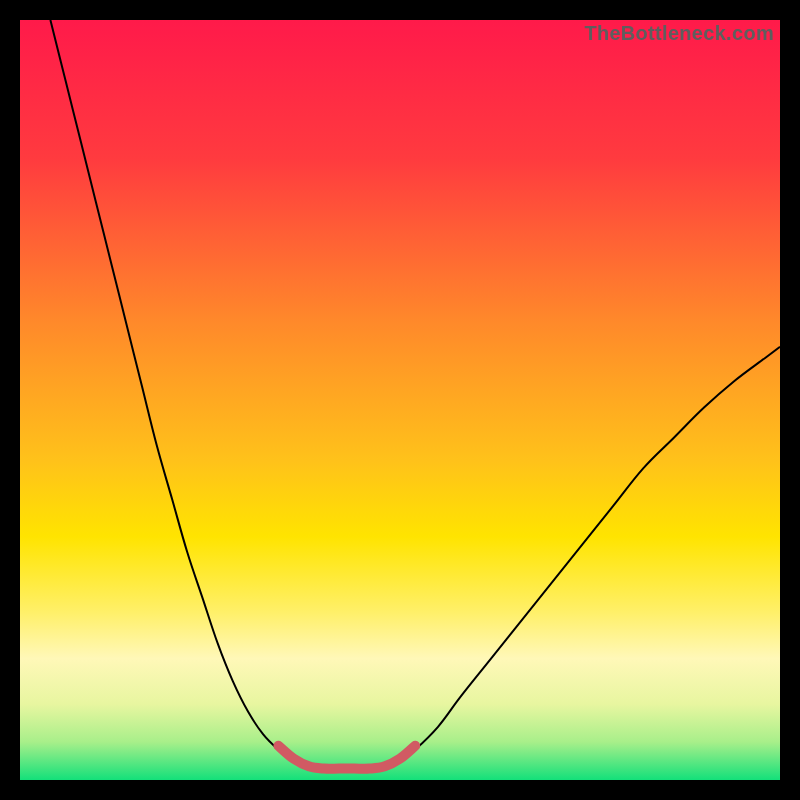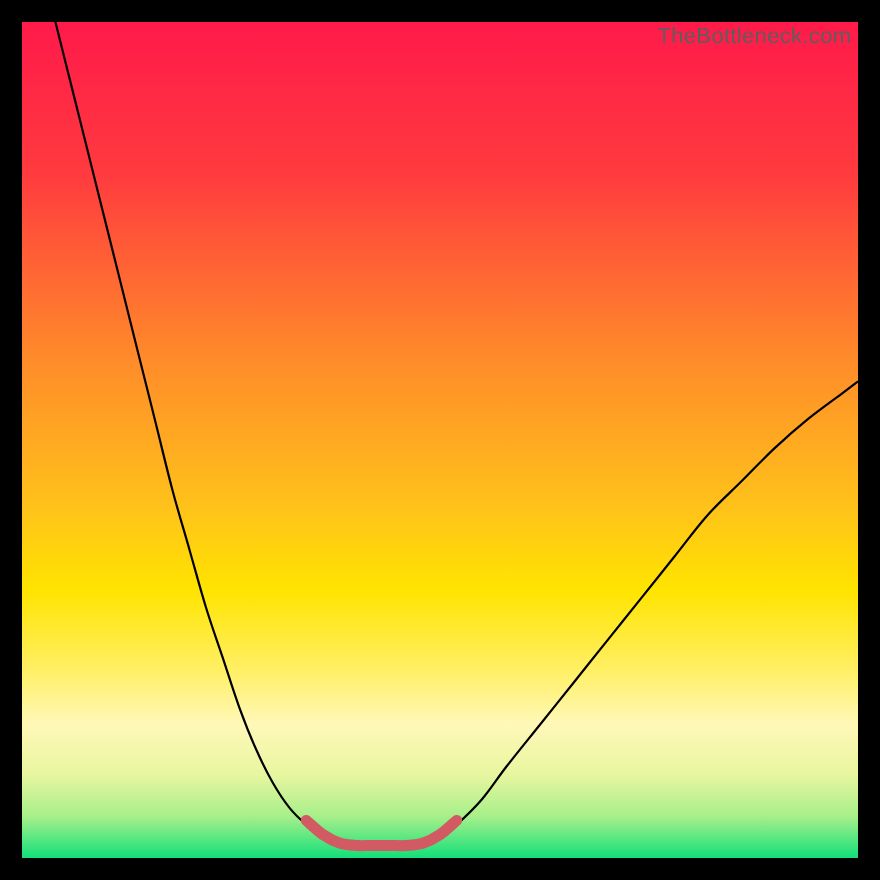--- a/index.html
+++ b/index.html
@@ -24,21 +24,21 @@
     left: 0;
     top: 0;
     width: 760px;
     height: 760px;
   }
   .watermark {
     position: absolute;
     top: 2px;
     right: 6px;
     font-size: 20px;
-    font-weight: 400;
+    font-weight: 700;
     color: #5e5e5e;
     letter-spacing: 0.3px;
   }
 </style>
 </head>
 <body>
 
 <div class="frame">
   <svg class="plot-area" viewBox="0 0 760 760">
     <defs>

